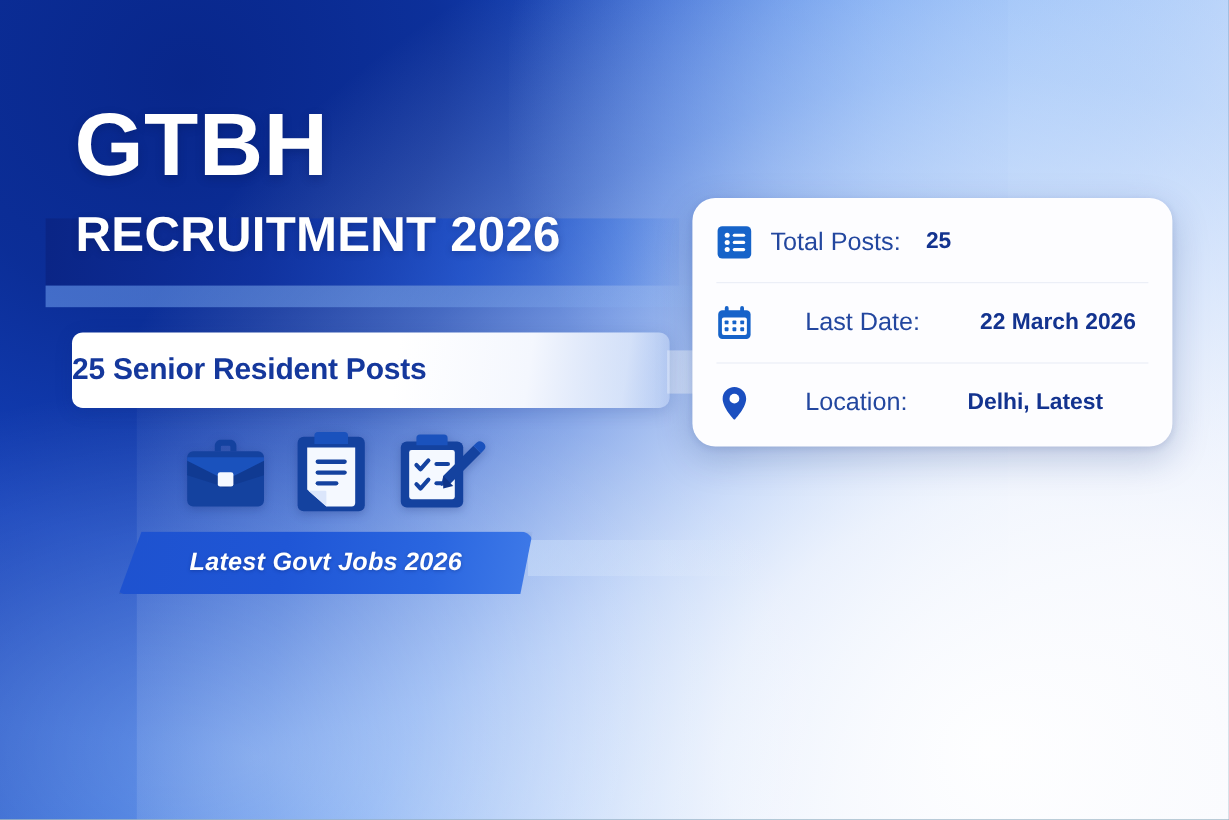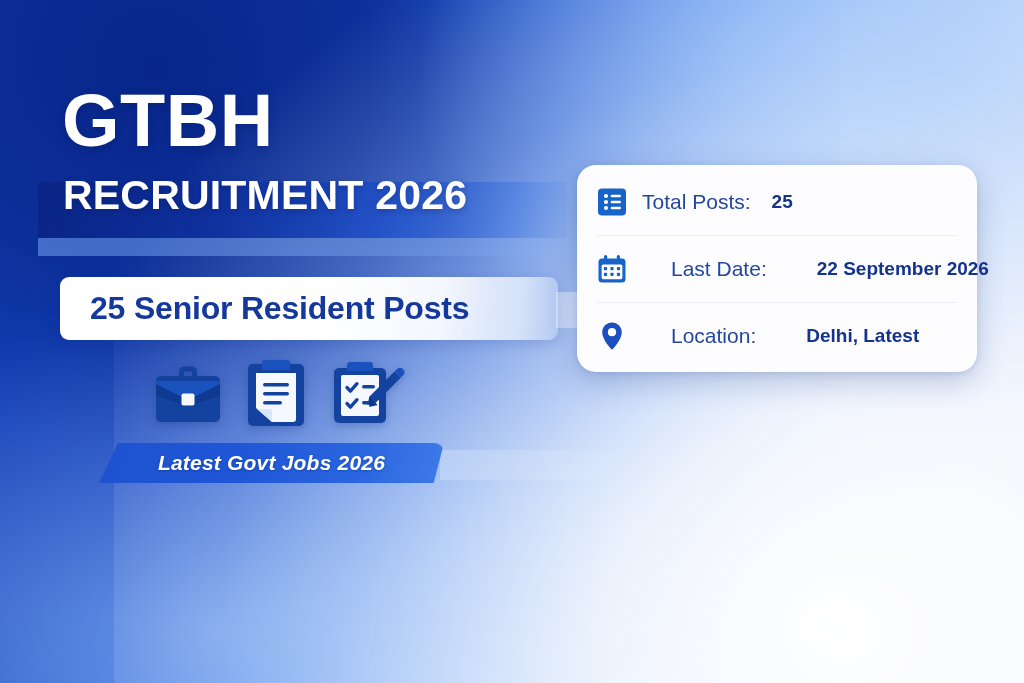--- a/index.html
+++ b/index.html
@@ -155,22 +155,21 @@
                 #ffffff 0%,
                 #ffffff 54%,
                 #f4f7fe 76%,
                 rgba(232,240,253,0.78) 92%,
                 rgba(222,234,252,0.30) 100%);
     box-shadow: 0 3px 14px rgba(10,40,120,0.18);
     display: flex;
     align-items: center;
   }
   .pill-text {
-    padding-left: 30px;
-    font-size: 32px;
+    font-size: 25px;
     font-weight: 700;
     color: #15389c;
     letter-spacing: -0.2px;
     white-space: nowrap;
   }
   .pill-tail {
     position: absolute;
     left: 556px;
     top: 292px;
     width: 300px;
@@ -194,21 +193,21 @@
     display: block;
     filter: drop-shadow(0 2px 4px rgba(6,28,96,0.26));
   }
 
   
   .ribbon {
     position: absolute;
     left: 99px;
     top: 443px;
     width: 345px;
-    height: 40px;
+    height: 52px;
     background: linear-gradient(100deg, #1e52cf 0%, #1f56d6 40%, #2a66e0 75%, #3f7ae8 100%);
     clip-path: polygon(5.5% 0%, 100% 0%, 97% 100%, 0% 100%);
     border-radius: 4px 10px 10px 4px;
     box-shadow: 0 3px 10px rgba(8,34,110,0.28);
     display: flex;
     align-items: center;
     justify-content: center;
   }
   .ribbon-text {
     font-size: 21px;
@@ -377,21 +376,21 @@
           <rect x="4.6" y="10.6" width="20.8" height="14.6" rx="1.6" fill="#ffffff"></rect>
           <rect x="6.9" y="13.1" width="3.2" height="3.2" rx="0.7" fill="#1663c9"></rect>
           <rect x="13.4" y="13.1" width="3.2" height="3.2" rx="0.7" fill="#1663c9"></rect>
           <rect x="19.9" y="13.1" width="3.2" height="3.2" rx="0.7" fill="#1663c9"></rect>
           <rect x="6.9" y="18.8" width="3.2" height="3.2" rx="0.7" fill="#1663c9"></rect>
           <rect x="13.4" y="18.8" width="3.2" height="3.2" rx="0.7" fill="#1663c9"></rect>
           <rect x="19.9" y="18.8" width="3.2" height="3.2" rx="0.7" fill="#1663c9"></rect>
         </svg>
       </span>
       <span class="card-label">Last Date:</span>
-      <span class="card-value">22 September 2026</span>
+      <span class="card-value">22 March 2026</span>
     </div>
 
     <div class="card-row">
       <span class="card-icon">
         <svg width="30" height="30" viewBox="0 0 30 30" fill="none">
           <path d="M15 1.6c-5.4 0-9.8 4.3-9.8 9.7 0 7.2 8.6 16.4 9 16.8a1.1 1.1 0 0 0 1.6 0c.4-.4 9-9.6 9-16.8 0-5.4-4.4-9.7-9.8-9.7z" fill="#1b4fc0"></path>
           <circle cx="15" cy="11.2" r="4.1" fill="#ffffff"></circle>
         </svg>
       </span>
       <span class="card-label">Location:</span>

